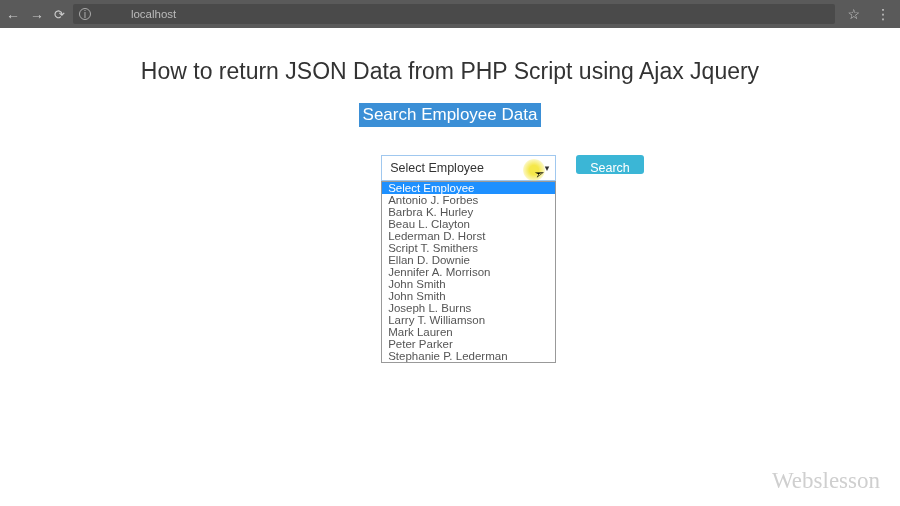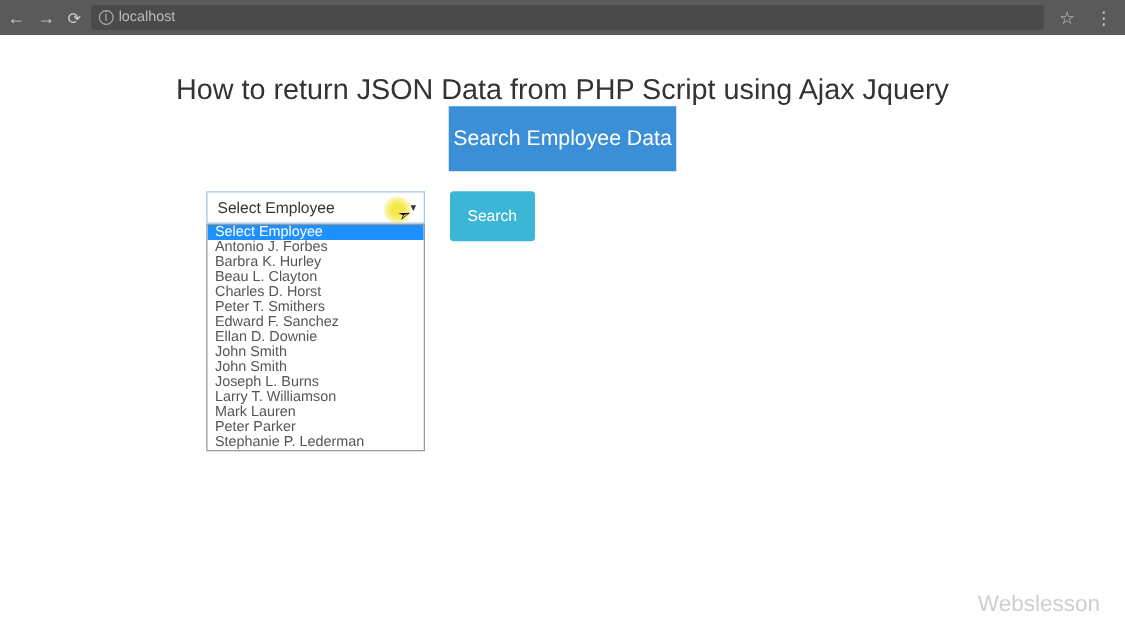--- a/index.html
+++ b/index.html
@@ -36,45 +36,46 @@
   color: #aaa;
   font-size: 11px;
   border: 1px solid #aaa;
   border-radius: 50%;
   width: 12px;
   height: 12px;
   display: inline-flex;
   align-items: center;
   justify-content: center;
 }
-.url-text { color: #bbb; font-size: 11.5px; }
+.url-text { color: #bbb; font-size: 11.5px; margin-left: 36px; }
 .star-icon { color: #ccc; font-size: 14px; padding: 0 4px; cursor: pointer; }
 .menu-dots { color: #ccc; font-size: 14px; padding: 0 4px; cursor: pointer; }
 .page {
   padding: 30px 40px 0;
   text-align: center;
 }
 .page-title {
   font-size: 23px;
   font-weight: normal;
   color: #333;
+  margin-bottom: 18px;
   text-align: center;
 }
 .subtitle {
   display: inline-block;
   background: #3b8fd6;
   color: #fff;
   font-size: 17px;
-  padding: 16px 4px;
-  margin-bottom: 16px;
+  padding: 2px 4px;
+  margin-bottom: 28px;
 }
 .form-row {
   display: flex;
   gap: 20px;
-  justify-content: flex-start;
+  justify-content: center;
   margin-left: 125px;
   position: relative;
 }
 .select-wrap { position: relative; width: 175px; }
 .select-box {
   width: 175px;
   height: 26px;
   border: 1px solid #a0c8ef;
   background: #fff;
   display: flex;
@@ -140,29 +141,29 @@
   color: #fff;
 }
 .search-btn {
   background: #3bb6d6;
   color: #fff;
   border: none;
   border-radius: 3px;
   padding: 6px 14px;
   font-size: 12.5px;
   cursor: pointer;
-  height: 40px;
+  height: 19px;
 }
 .watermark {
   position: absolute;
   bottom: 12px;
   right: 20px;
   color: #cfcfcf;
-  font-size: 18px;
-  font-family: Liberation Sans, sans-serif;
+  font-size: 23px;
+  font-family: Liberation Serif, serif;
 }
 </style>
 </head>
 <body>
 
 <div class="browser-bar">
   <div class="nav-arrows">
     <span class="arrow-icon">←</span>
     <span class="arrow-icon">→</span>
     <span class="reload-icon">⟳</span>
@@ -186,24 +187,24 @@
         <span>Select Employee</span>
         <span class="chev">▾</span>
         <div class="highlight-circle"></div>
         <span class="cursor-icon">➣</span>
       </div>
       <div class="dropdown" id="dropdown-list">
           <div class="dropdown-item selected">Select Employee</div>
           <div class="dropdown-item">Antonio J. Forbes</div>
           <div class="dropdown-item">Barbra K. Hurley</div>
           <div class="dropdown-item">Beau L. Clayton</div>
-          <div class="dropdown-item">Charles D. Horst</div>
-          <div class="dropdown-item">Peter T. Smithers</div>
-          <div class="dropdown-item">Edward F. Sanchez</div>
+          <div class="dropdown-item">Lederman D. Horst</div>
+          <div class="dropdown-item">Script T. Smithers</div>
           <div class="dropdown-item">Ellan D. Downie</div>
+          <div class="dropdown-item">Jennifer A. Morrison</div>
           <div class="dropdown-item">John Smith</div>
           <div class="dropdown-item">John Smith</div>
           <div class="dropdown-item">Joseph L. Burns</div>
           <div class="dropdown-item">Larry T. Williamson</div>
           <div class="dropdown-item">Mark Lauren</div>
           <div class="dropdown-item">Peter Parker</div>
           <div class="dropdown-item">Stephanie P. Lederman</div>
         </div>
     </div>
     <button class="search-btn">Search</button>

